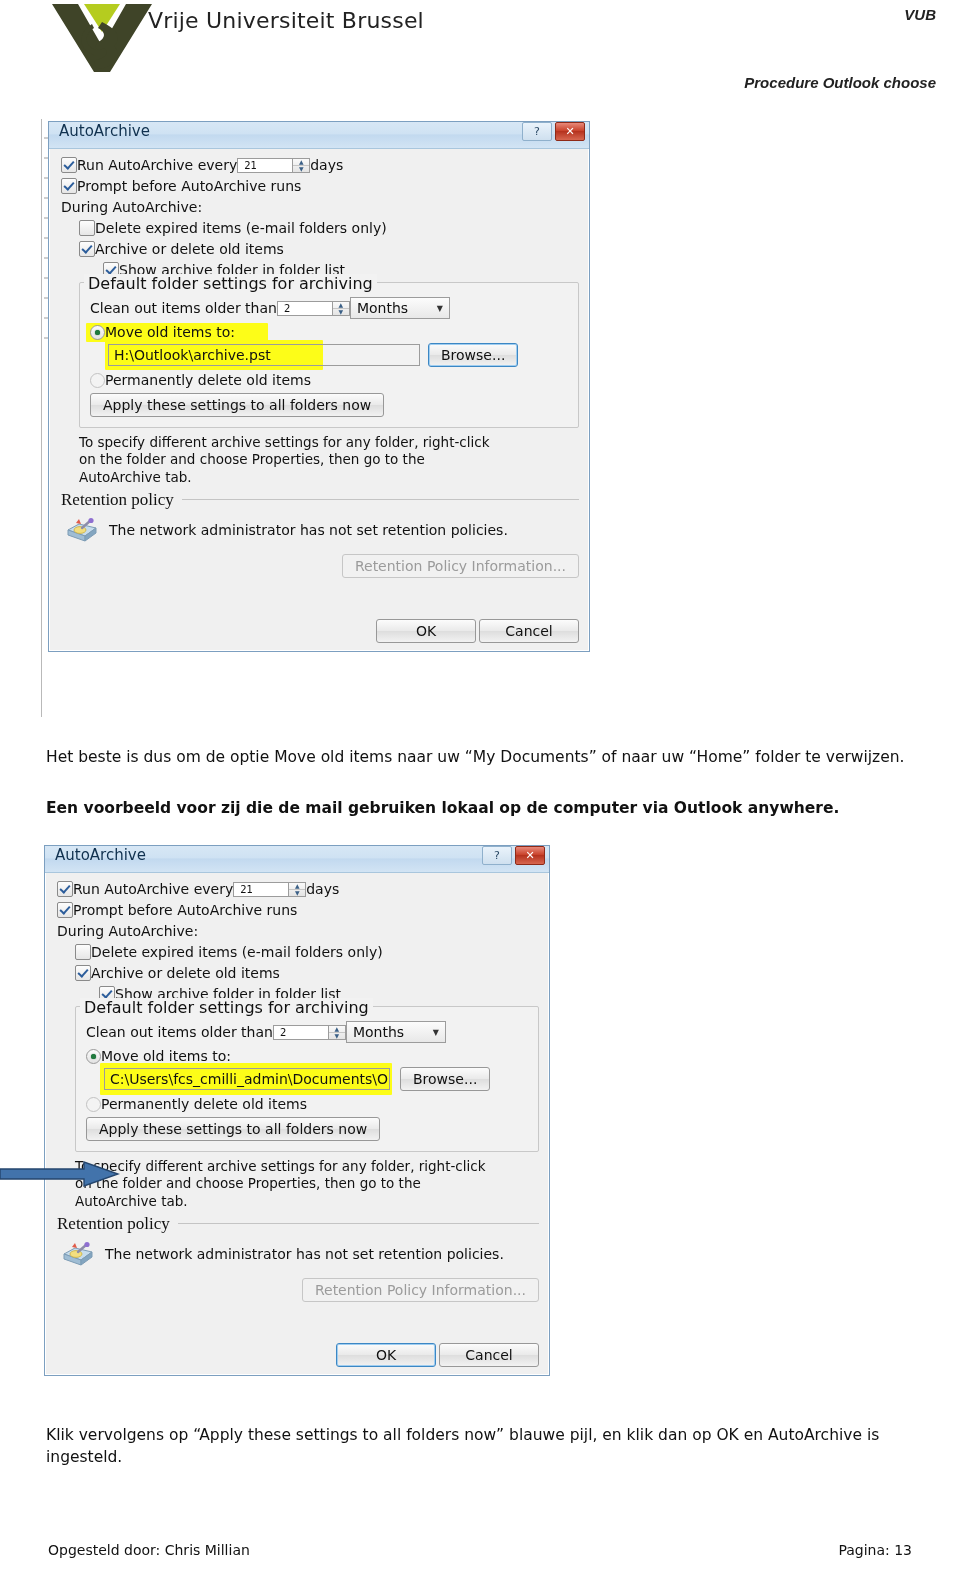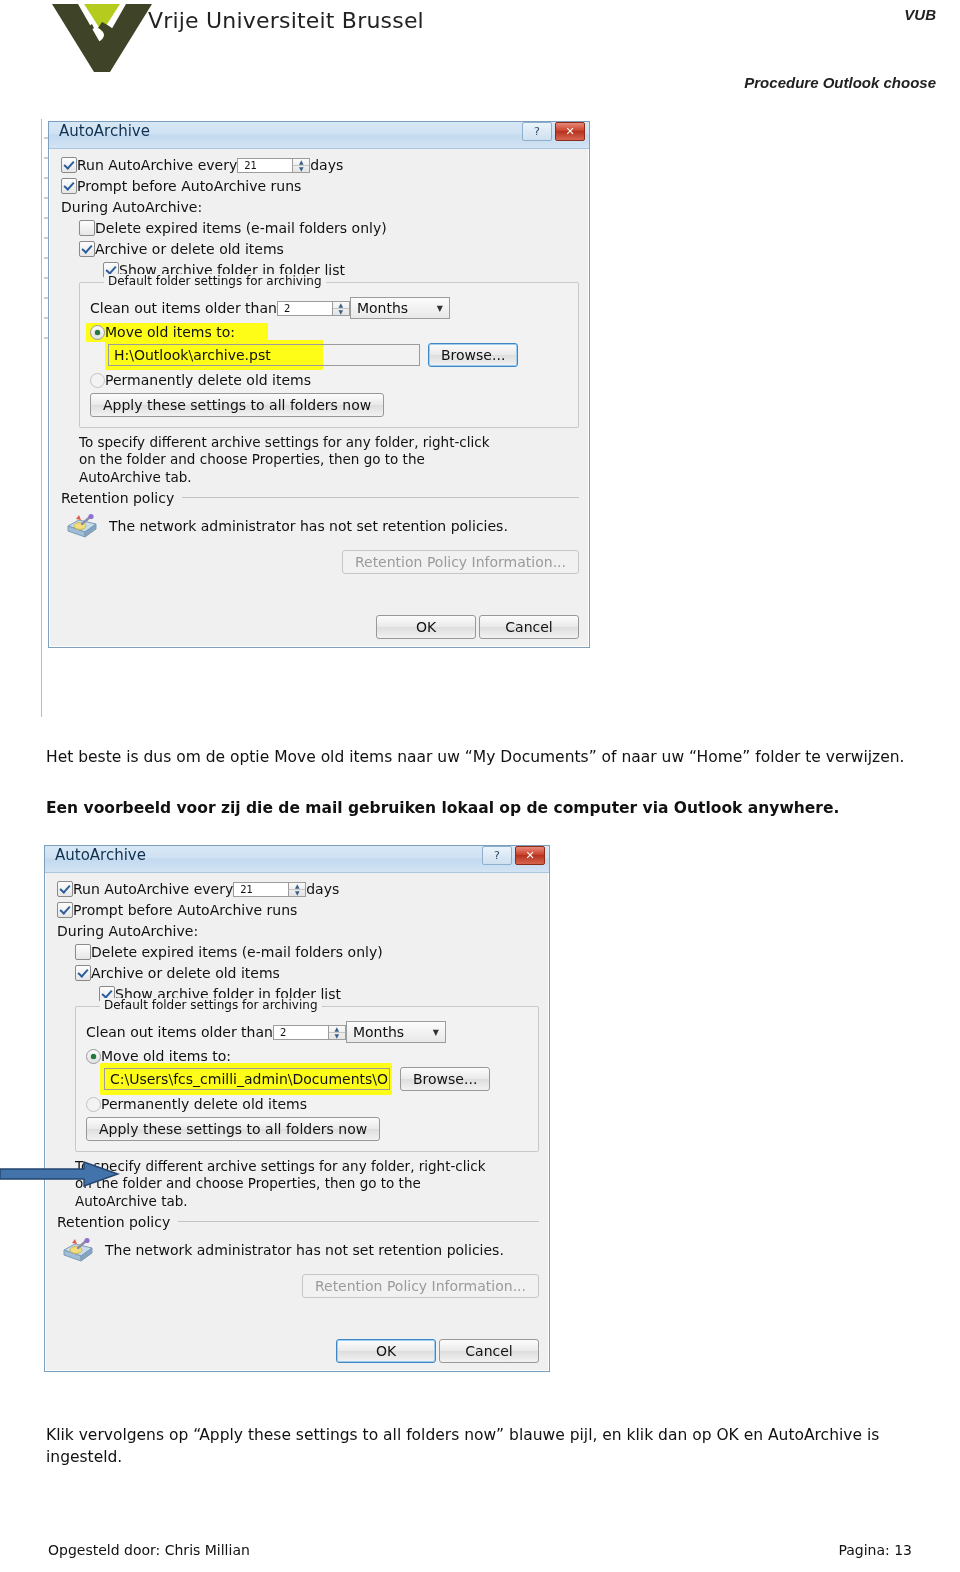--- a/index.html
+++ b/index.html
@@ -102,22 +102,22 @@
   }
   .spin-btns span:first-child{border-bottom:1px solid #c6c6c6;}
 
   
   .groupbox{
     border:1px solid #c8c8c8;border-radius:2px;
     margin:4px 0 4px 18px;padding:14px 10px 10px 10px;
     position:relative;background:#f2f2f2;
   }
   .groupbox > .gb-legend{
-    position:absolute;top:-9px;left:24px;background:#f2f2f2;
-    padding:0 4px;font-size:12px;color:#111;white-space:nowrap;
+    position:absolute;top:-9px;left:4px;background:#f2f2f2;
+    padding:0 4px;font-size:16px;color:#111;white-space:nowrap;
   }
 
   
   .dropdown{
     border:1px solid #9c9c9c;border-radius:0;
     background:linear-gradient(to bottom,#fcfcfc,#e8e8e8);
     font-size:14px;padding:2px 6px;
     display:flex;align-items:center;gap:16px;min-width:86px;
   }
   .dropdown .caret{font-size:8px;color:#333;margin-left:auto;}
@@ -136,21 +136,21 @@
     font-size:14px;padding:3px 12px;text-align:center;white-space:nowrap;
     font-family:"DejaVu Sans", sans-serif;color:#111;
   }
   .btn.focus{border:1px solid #3c87c4;box-shadow:0 0 0 1px #9fcdf0 inset;}
   .btn.disabled{color:#9b9b9b;background:#f1f1f1;border-color:#c6c6c6;}
 
   .hint-text{font-size:13.5px;line-height:1.28;margin:6px 0 2px 18px;}
 
   
   .sep-legend{
-    display:flex;align-items:center;gap:8px;margin-top:4px;font-size:14px;
+    display:flex;align-items:center;gap:8px;margin-top:4px;font-size:17px;font-family:Liberation Serif, serif;
   }
   .sep-legend .line{flex:1;height:1px;background:#c4c4c4;}
 
   .retention-row{display:flex;align-items:center;gap:10px;margin:6px 0 2px 4px;}
   .retention-icon{width:34px;height:28px;flex:none;position:relative;}
 
   .dlg-footer{display:flex;flex-direction:column;align-items:flex-end;gap:6px;margin-top:10px;}
   .footer-btn-row{display:flex;gap:3px;margin-top:35px;}
   .hl-block{
     position:absolute;background:#fdfd18;border-radius:1px;z-index:0;

